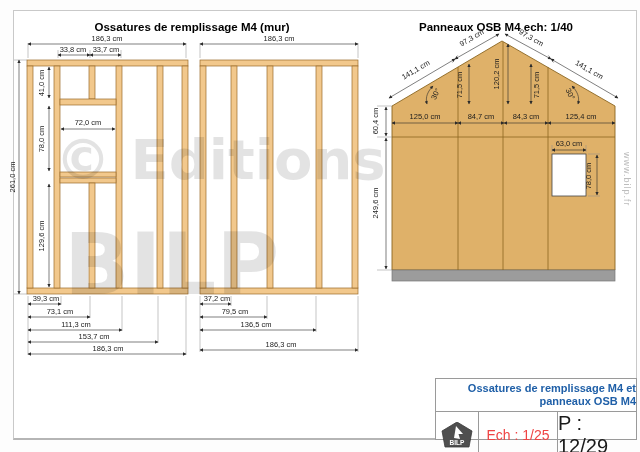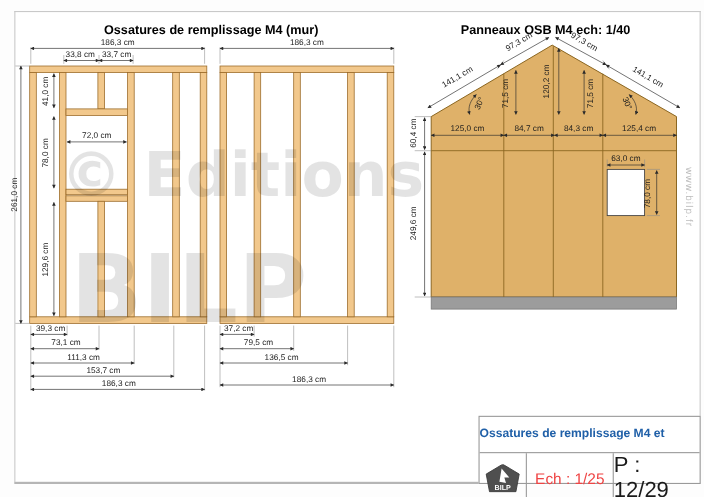--- a/index.html
+++ b/index.html
@@ -15,21 +15,21 @@
   .extline{stroke:#8a8a8a;stroke-width:0.5;fill:none;}
   .wood{fill:#f2c88c;stroke:#9a6a28;stroke-width:0.7;}
   .osbline{stroke:#8a6520;stroke-width:0.8;fill:none;}
   .wm{position:absolute;font-weight:bold;color:rgba(0,0,0,0.11);white-space:nowrap;
       font-family:"DejaVu Sans", sans-serif;z-index:5;pointer-events:none;}
   .site{position:absolute;left:622px;top:152px;writing-mode:vertical-rl;font-size:9px;
         color:#bdbdbd;letter-spacing:1px;z-index:4;}
   .tblock{position:absolute;left:435px;top:378px;width:200px;height:60px;background:#fff;
           border:1px solid #9a9a9a;z-index:6;display:flex;flex-direction:column;}
   .tblock-title{flex:0 0 32px;border-bottom:1px solid #9a9a9a;display:flex;flex-direction:column;
-          align-items:flex-start;justify-content:center;color:#2060a8;font-weight:bold;font-size:11px;line-height:1.2;}
+          align-items:flex-end;justify-content:center;color:#2060a8;font-weight:bold;font-size:11px;line-height:1.2;}
   .tblock-row{flex:1;display:flex;}
   .cell-logo{flex:0 0 42px;border-right:1px solid #9a9a9a;display:flex;align-items:center;justify-content:center;}
   .cell-ech{flex:0 0 78px;border-right:1px solid #9a9a9a;display:flex;align-items:center;justify-content:center;
             font-size:14px;color:#ef4444;}
   .cell-p{flex:1;display:flex;align-items:center;justify-content:center;font-size:20px;color:#1a1a1a;}
 </style>
 </head>
 <body>
 
 <div class="canvas">
@@ -207,20 +207,21 @@
     <text class="dim" x="591" y="176" text-anchor="middle" transform="rotate(-90 591 176)">78,0 cm</text>
   </svg>
 
   <div class="wm" style="left:55px;top:127px;font-size:56px;">© Editions</div>
   <div class="wm" style="left:64px;top:214px;font-size:86px;">BILP</div>
   <div class="site">www.bilp.fr</div>
 
   <div class="tblock">
     <div class="tblock-title">
       <span>Ossatures de remplissage M4 et</span>
+      <span>panneaux OSB M4</span>
     </div>
     <div class="tblock-row">
       <div class="cell-logo">
         <svg width="36" height="26" viewBox="0 0 36 26">
           <polygon points="18,0 33,9 30,25 6,25 3,9" fill="#4f4f4f" stroke="#3a3a3a" stroke-width="0.8"></polygon>
           <polygon points="15,16 17,4 24,12 19.5,12 21,17" fill="#ffffff"></polygon>
           <text x="18" y="23" text-anchor="middle" style="font-size:6.5px;font-weight:bold;fill:#ffffff;">BILP</text>
         </svg>
       </div>
       <div class="cell-ech">Ech : 1/25</div>

